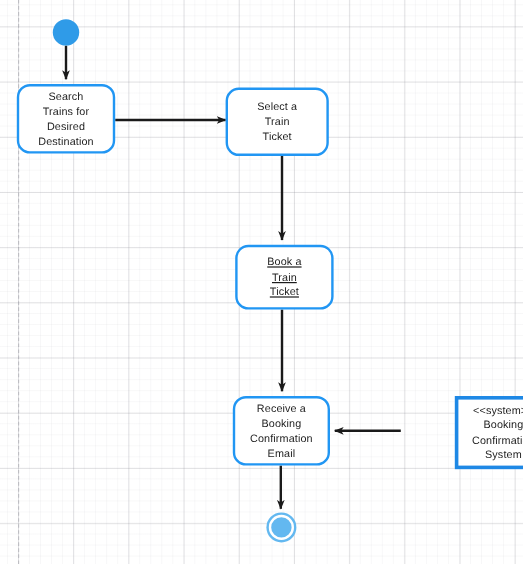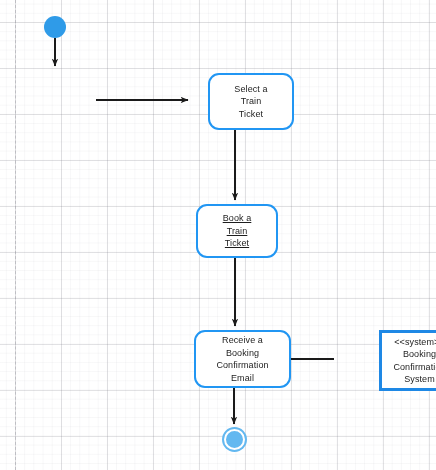--- a/index.html
+++ b/index.html
@@ -122,34 +122,40 @@
 
     <path d="M 235,258 L 235,326" stroke="#1a1a1a" stroke-width="2" fill="none" marker-end="url(#arrowhead)"></path>
 
     <path d="M 334,359 L 279,359" stroke="#1a1a1a" stroke-width="2" fill="none" marker-end="url(#arrowhead)"></path>
 
     <path d="M 234,388 L 234,424" stroke="#1a1a1a" stroke-width="2" fill="none" marker-end="url(#arrowhead)"></path>
   </svg>
 
   <div class="marker start-node" style="left:44px; top:16px; width:22px; height:22px;"></div>
 
+  <div class="node action" style="left:14px; top:70px; width:82px; height:58px;">
+    <span class="label">Search
+Trains for
+Desired
+Destination</span>
+  </div>
 
-  <div class="node action" style="left:208px; top:73px; width:86px; height:57px;">
+  <div class="node action" style="left:188px; top:73px; width:86px; height:57px;">
     <span class="label">Select a
 Train
 Ticket</span>
   </div>
 
   <div class="node action" style="left:196px; top:204px; width:82px; height:54px;text-decoration:underline;">
     <span class="label">Book a
 Train
 Ticket</span>
   </div>
 
-  <div class="node action" style="left:194px; top:330px; width:97px; height:58px;">
+  <div class="node action" style="left:194px; top:330px; width:81px; height:58px;">
     <span class="label">Receive a
 Booking
 Confirmation
 Email</span>
   </div>
 
   <div class="node system-node" style="left:336px; top:330px; width:81px; height:61px;">
     <span class="label">&lt;&lt;system&gt;&gt;
 Booking
 Confirmation

